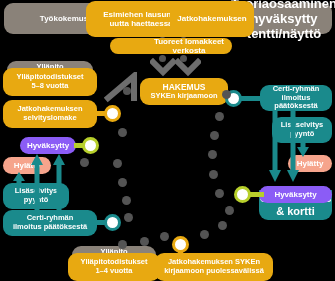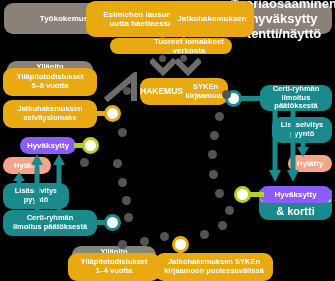--- a/index.html
+++ b/index.html
@@ -75,21 +75,21 @@
   </svg>
   <svg class="chev" style="left:175px;top:58px;" width="26" height="22" viewBox="0 0 26 22">
     <polyline points="3,4 13,14 23,4" fill="none" stroke="#6d6d6d" stroke-width="6" stroke-linecap="square"></polyline>
   </svg>
 
   <svg class="arrow" style="left:104px;top:72px;" width="42" height="32" viewBox="0 0 42 32">
     <polyline points="4,26 30,4 30,26" fill="none" stroke="#6d6d6d" stroke-width="6" stroke-linecap="square" stroke-linejoin="miter"></polyline>
   </svg>
   <div class="dot" style="left:123px;top:87px;width:8px;height:8px;"></div>
 
-  <div class="node amber r-all" style="left:140px;top:78px;width:88px;height:27px;font-size:8px;flex-direction:row;">
+  <div class="node amber r-all" style="left:140px;top:78px;width:88px;height:27px;font-size:8px;flex-direction:column;">
     <span style="font-size:8.5px;">HAKEMUS</span>
     <span style="font-size:7.5px;">SYKEn kirjaamoon</span>
   </div>
 
   <div class="node grey r-top" style="left:7px;top:61px;width:86px;height:13px;font-size:7.5px;">
     <span>Ylläpito</span>
   </div>
   <div class="node amber r-all" style="left:3px;top:68px;width:94px;height:28px;font-size:7.5px;">
     <span style="white-space:pre-line;">Ylläpitotodistukset
 5–8 vuotta</span>

